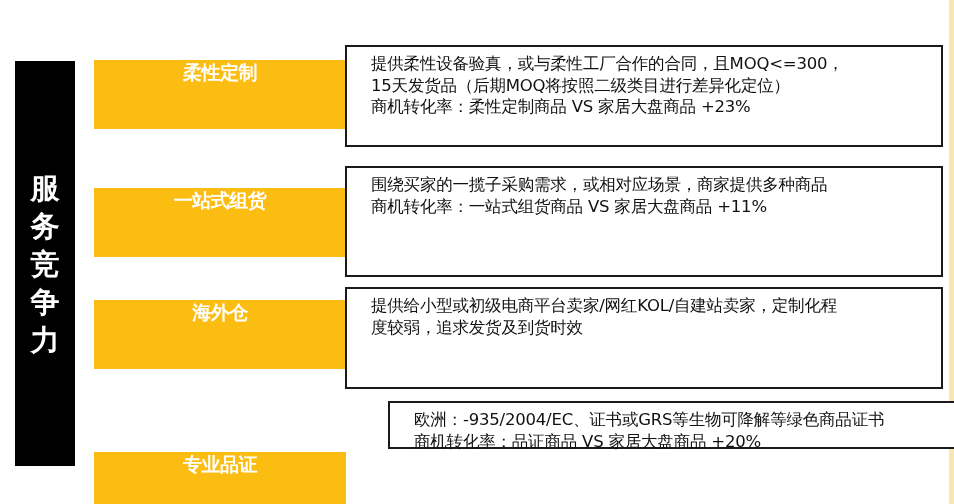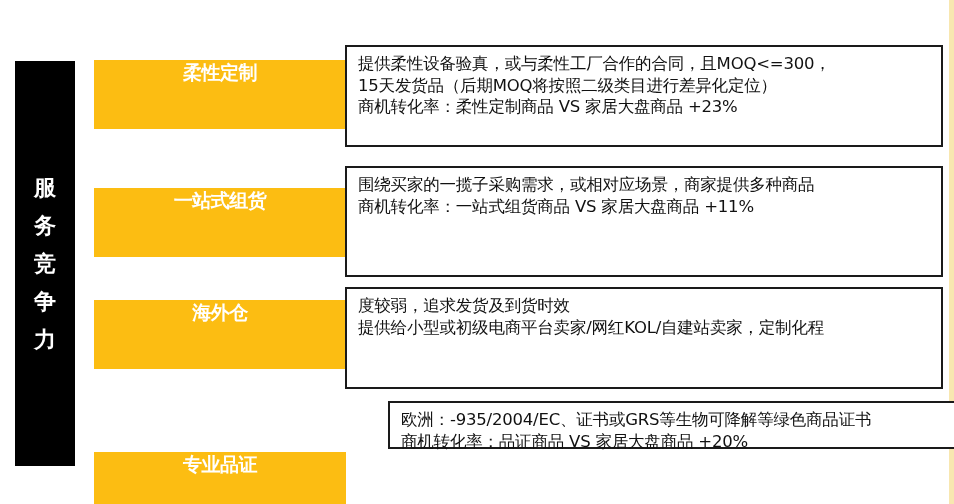--- a/index.html
+++ b/index.html
@@ -29,21 +29,21 @@
       width: 60px;
       height: 405px;
       background: #000000;
       display: flex;
       align-items: center;
       justify-content: center;
     }
     .side-title {
       color: #ffffff;
       font-weight: bold;
-      font-size: 22px;
+      font-size: 29px;
       line-height: 38px;
       width: 30px;
       text-align: center;
       word-break: break-all;
       font-family: "DejaVu Sans", sans-serif;
     }
     .banner {
       position: absolute;
       left: 94px;
       width: 252px;
@@ -60,21 +60,21 @@
       letter-spacing: -0.5px;
       font-family: "DejaVu Sans", sans-serif;
     }
     .desc-box {
       position: absolute;
       left: 345px;
       width: 598px;
       background: #ffffff;
       border: 2px solid #1a1a1a;
       box-sizing: border-box;
-      padding: 6px 0 0 11px;
+      padding: 6px 0 0 24px;
     }
     .desc-line {
       font-size: 16.5px;
       line-height: 21.5px;
       color: #111111;
       white-space: nowrap;
       font-family: "DejaVu Sans", "Liberation Sans", sans-serif;
       letter-spacing: -0.2px;
     }
   </style>
@@ -101,22 +101,22 @@
 </div>
 <div class="desc-box" style="top:166px; height:111px;">
   <div class="desc-line">围绕买家的一揽子采购需求，或相对应场景，商家提供多种商品</div>
   <div class="desc-line">商机转化率：一站式组货商品 VS 家居大盘商品  +11%</div>
 </div>
 
 <div class="banner" style="top:300px;">
   <span class="banner-label">海外仓</span>
 </div>
 <div class="desc-box" style="top:287px; height:102px;">
+  <div class="desc-line">提供给小型或初级电商平台卖家/网红KOL/自建站卖家，定制化程</div>
   <div class="desc-line">度较弱，追求发货及到货时效</div>
-  <div class="desc-line">提供给小型或初级电商平台卖家/网红KOL/自建站卖家，定制化程</div>
 </div>
 
 <div class="banner" style="top:404px;margin-top:48px;">
   <span class="banner-label">专业品证</span>
 </div>
 <div class="desc-box" style="top:401px; height:48px;margin-left:43px;">
   <div class="desc-line">欧洲：-935/2004/EC、证书或GRS等生物可降解等绿色商品证书</div>
   <div class="desc-line">商机转化率：品证商品 VS 家居大盘商品  +20%</div>
 </div>
 

